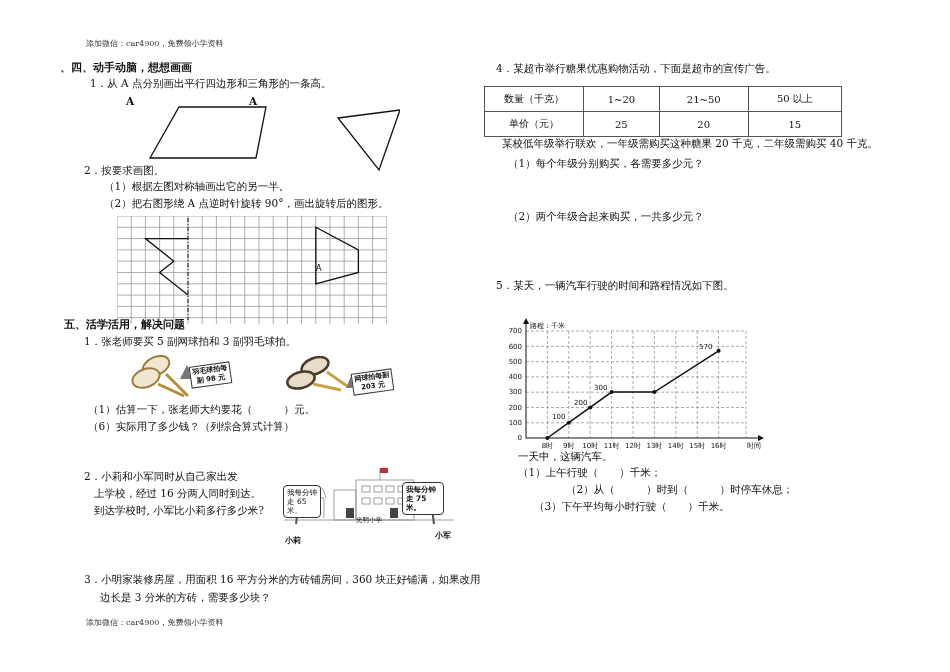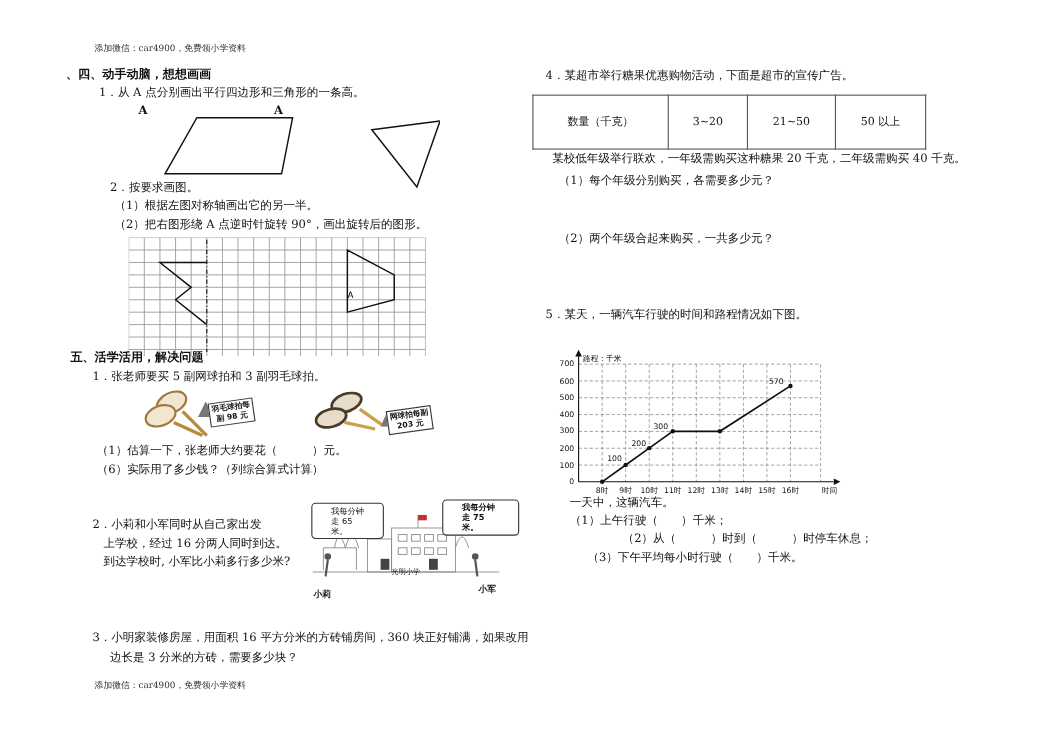--- a/index.html
+++ b/index.html
@@ -3,43 +3,43 @@
 <meta charset="utf-8">
 <style>
   html, body { margin:0; padding:0; background:#ffffff; }
   body { width:950px; height:672px; position:relative; overflow:hidden;
          font-family:"DejaVu Serif", "Liberation Serif", serif; color:#111; }
   .abs { position:absolute; white-space:nowrap; }
   .wm { font-size:8px; color:#333; }
   .h { font-size:11px; font-weight:bold; font-family:Liberation Serif, serif; }
   .t { font-size:10.5px; }
   table.price { position:absolute; left:484px; top:86px; width:358px; border-collapse:collapse; font-size:10px; }
-  table.price td { border:1px solid #555; text-align:center; height:16px; padding:16px; }
+  table.price td { border:1px solid #555; text-align:center; height:16px; padding:4px; }
   .tag { position:absolute; background:#fff; border:1px solid #333; font-size:7px; font-weight:bold;
          font-family:"DejaVu Sans", sans-serif; text-align:center; line-height:9px; padding:1px 2px; transform:rotate(-8deg); }
   .bubble { position:absolute; background:#fff; border:1px solid #333; border-radius:4px; font-size:7.5px;
-            line-height:9px; padding:2px 17px; font-family:"DejaVu Sans", sans-serif; white-space:normal; }
+            line-height:9px; padding:2px 3px; font-family:"DejaVu Sans", sans-serif; white-space:normal;margin-top:28px; }
 </style>
 </head>
 <body>
 
 <div class="abs wm" style="left:86px;top:38px;">添加微信：car4900，免费领小学资料</div>
 <div class="abs wm" style="left:86px;top:617px;">添加微信：car4900，免费领小学资料</div>
 
 <div class="abs h" style="left:60px;top:60px;">、四、动手动脑，想想画画</div>
 <div class="abs t" style="left:90px;top:77px;">1．从 A 点分别画出平行四边形和三角形的一条高。</div>
 <div class="abs t" style="left:126px;top:95px;font-weight:bold;">A</div>
 <div class="abs t" style="left:249px;top:95px;font-weight:bold;">A</div>
 
 <svg class="abs" style="left:140px;top:100px;" width="260" height="80">
   <polygon points="39,7 126,7 116,58 10,58" fill="none" stroke="#111" stroke-width="1.3"></polygon>
   <polygon points="198,18 260,10 239,70" fill="none" stroke="#111" stroke-width="1.3"></polygon>
 </svg>
 
-<div class="abs t" style="left:84px;top:164px;margin-left:16px;">2．按要求画图。</div>
+<div class="abs t" style="left:84px;top:164px;">2．按要求画图。</div>
 <div class="abs t" style="left:104px;top:180px;">（1）根据左图对称轴画出它的另一半。</div>
 <div class="abs t" style="left:104px;top:197px;">（2）把右图形绕 A 点逆时针旋转 90°，画出旋转后的图形。</div>
 
 <svg class="abs" style="left:117px;top:216px;" width="270" height="108">
   <g stroke="#999" stroke-width="0.8">
     <line x1="0" y1="0" x2="270" y2="0"></line>
       <line x1="0" y1="11.3" x2="270" y2="11.3"></line>
     <line x1="0" y1="22.6" x2="270" y2="22.6"></line>
       <line x1="0" y1="33.9" x2="270" y2="33.9"></line>
     <line x1="0" y1="45.2" x2="270" y2="45.2"></line>
@@ -144,23 +144,29 @@
 <div class="abs" style="left:435px;top:530px;font-size:8px;font-weight:bold;font-family:'DejaVu Sans',sans-serif;">小军</div>
 
 <div class="abs t" style="left:84px;top:573px;text-align:right;">3．小明家装修房屋，用面积 16 平方分米的方砖铺房间，360 块正好铺满，如果改用</div>
 <div class="abs t" style="left:100px;top:591px;">边长是 3 分米的方砖，需要多少块？</div>
 
 <div class="abs t" style="left:496px;top:62px;">4．某超市举行糖果优惠购物活动，下面是超市的宣传广告。</div>
 <table class="price">
   <tbody>
       <tr>
     <td style="width:90px;">数量（千克）</td>
-    <td>3~20</td>
+    <td>1~20</td>
     <td>21~50</td>
     <td>50 以上</td>
+  </tr>
+  <tr>
+    <td>单价（元）</td>
+    <td>25</td>
+    <td>20</td>
+    <td>15</td>
   </tr>
 </tbody>
   </table>
 <div class="abs t" style="left:502px;top:137px;">某校低年级举行联欢，一年级需购买这种糖果 20 千克，二年级需购买 40 千克。</div>
 <div class="abs t" style="left:508px;top:157px;">（1）每个年级分别购买，各需要多少元？</div>
 <div class="abs t" style="left:508px;top:210px;">（2）两个年级合起来购买，一共多少元？</div>
 
 <div class="abs t" style="left:496px;top:279px;">5．某天，一辆汽车行驶的时间和路程情况如下图。</div>
 
 <svg class="abs" style="left:504px;top:318px;" width="270" height="140">

